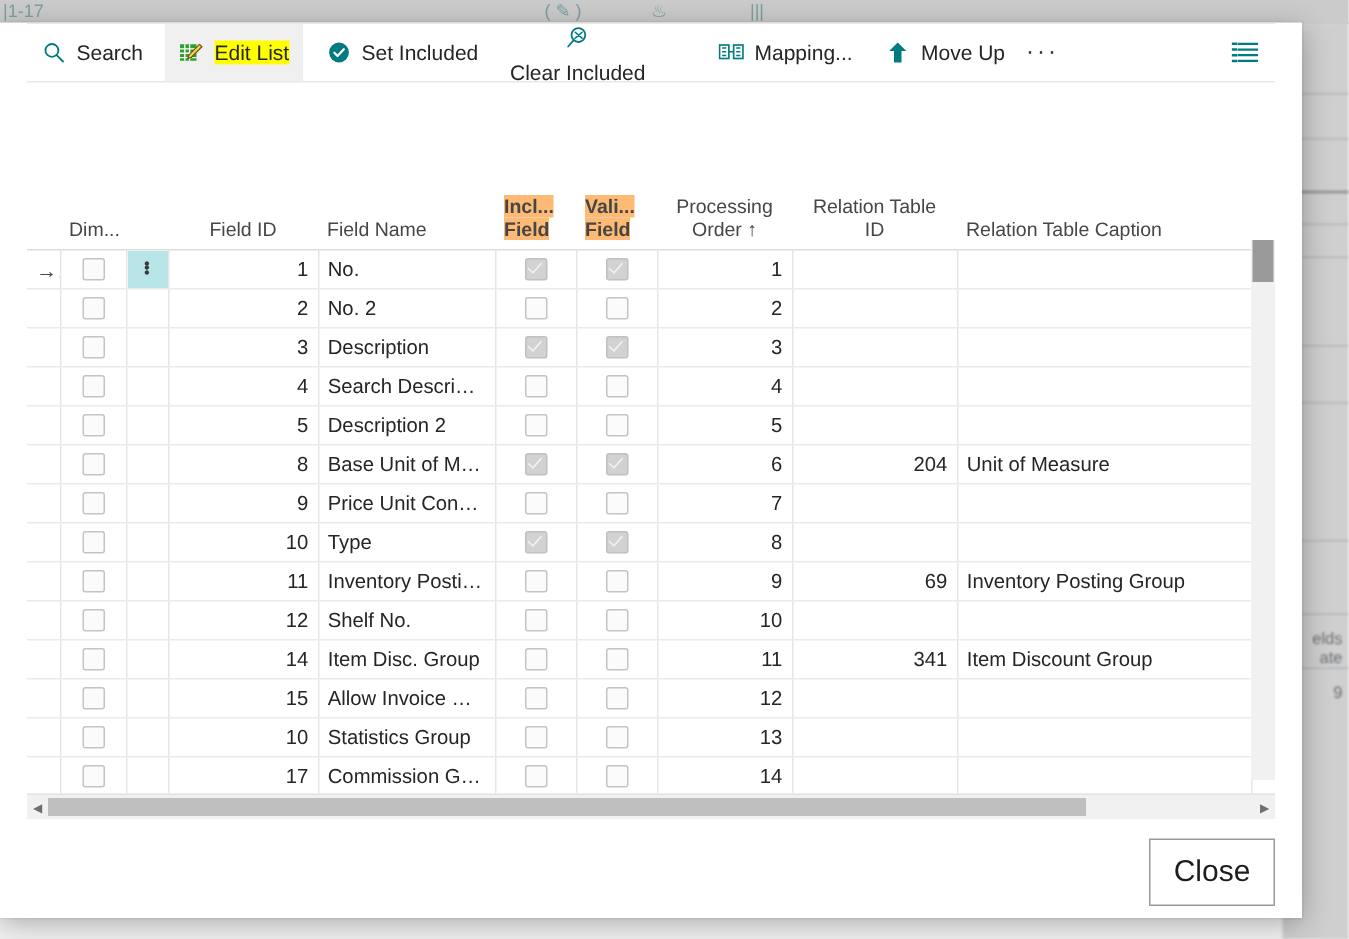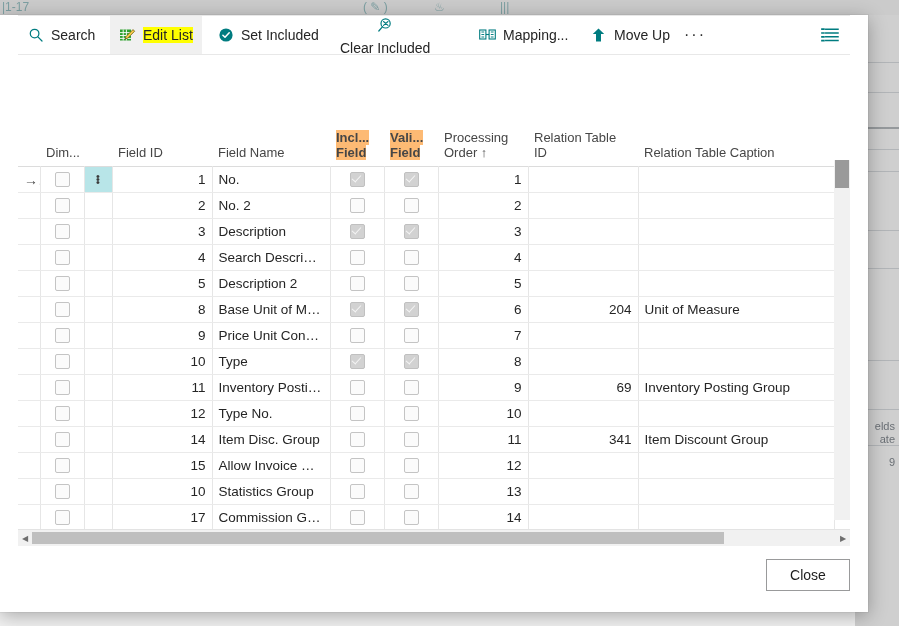--- a/index.html
+++ b/index.html
@@ -185,21 +185,21 @@
     font-weight: normal;
     color: #464646;
     font-size: 13px;
     vertical-align: bottom;
     padding: 0 6px 6px 6px;
     height: 48px;
     border: none;
     background: #ffffff;
     line-height: 15px;
   }
-  th.r { text-align: left; }
+  th.r { text-align: center; }
   th.l { text-align: left; }
   th.c { text-align: center; }
   th .hl { background: #fdba74; font-weight: bold; }
   th.hl-head { position: relative; }
   table.grid td {
     height: 25px;
     padding: 0 6px;
     border-right: 1px solid #e6e6e6;
     border-bottom: 1px solid #eaeaea;
     background: #fff;
@@ -289,25 +289,25 @@
     left: 0; bottom: 0;
     width: 868px;
     height: 66px;
     background: #fff;
   }
   #btn-cancel-close {
     position: absolute;
     right: 18px;
     top: 13px;
     width: 84px;
-    height: 32px;
+    height: 45px;
     border: 1px solid #999a9b;
     background: #ffffff;
     font-family: "Liberation Sans", sans-serif;
-    font-size: 14px;
+    font-size: 20px;
     color: #1d1d1d;
     cursor: pointer;
     border-radius: 0;
   }
 </style>
 </head>
 <body>
 
 <div id="backdrop">
   <div class="bg-toolstrip">
@@ -563,21 +563,21 @@
             <td class="chkcell"><span class="chk"></span></td>
             <td class="num">9</td>
             <td class="num">69</td>
             <td class="nocell">Inventory Posting Group</td>
           </tr>
           <tr>
             <td class="arrowcell"></td>
             <td class="chkcell"><span class="chk"></span></td>
             <td class="dotscell"></td>
             <td class="num">12</td>
-            <td>Type No.</td>
+            <td>Shelf No.</td>
             <td class="chkcell"><span class="chk"></span></td>
             <td class="chkcell"><span class="chk"></span></td>
             <td class="num">10</td>
             <td class="num"></td>
             <td class="nocell"></td>
           </tr>
           <tr>
             <td class="arrowcell"></td>
             <td class="chkcell"><span class="chk"></span></td>
             <td class="dotscell"></td>

